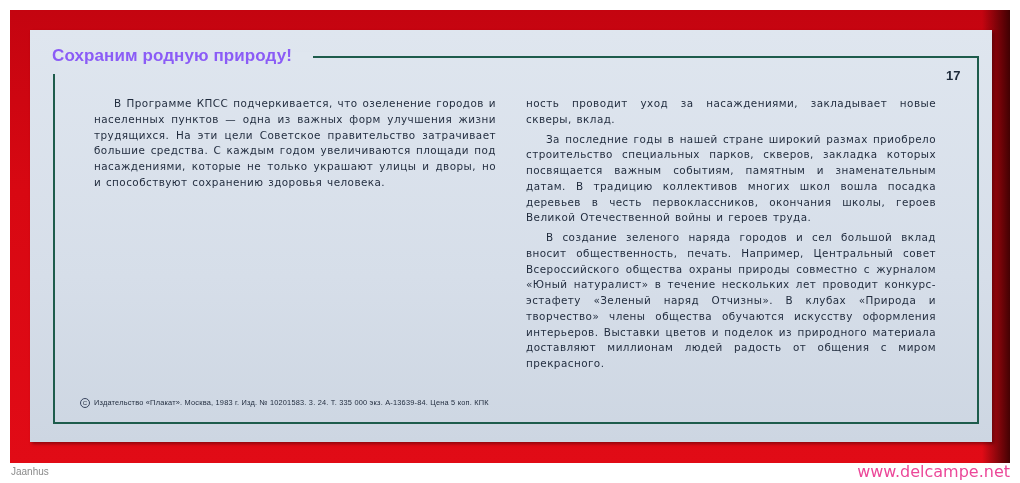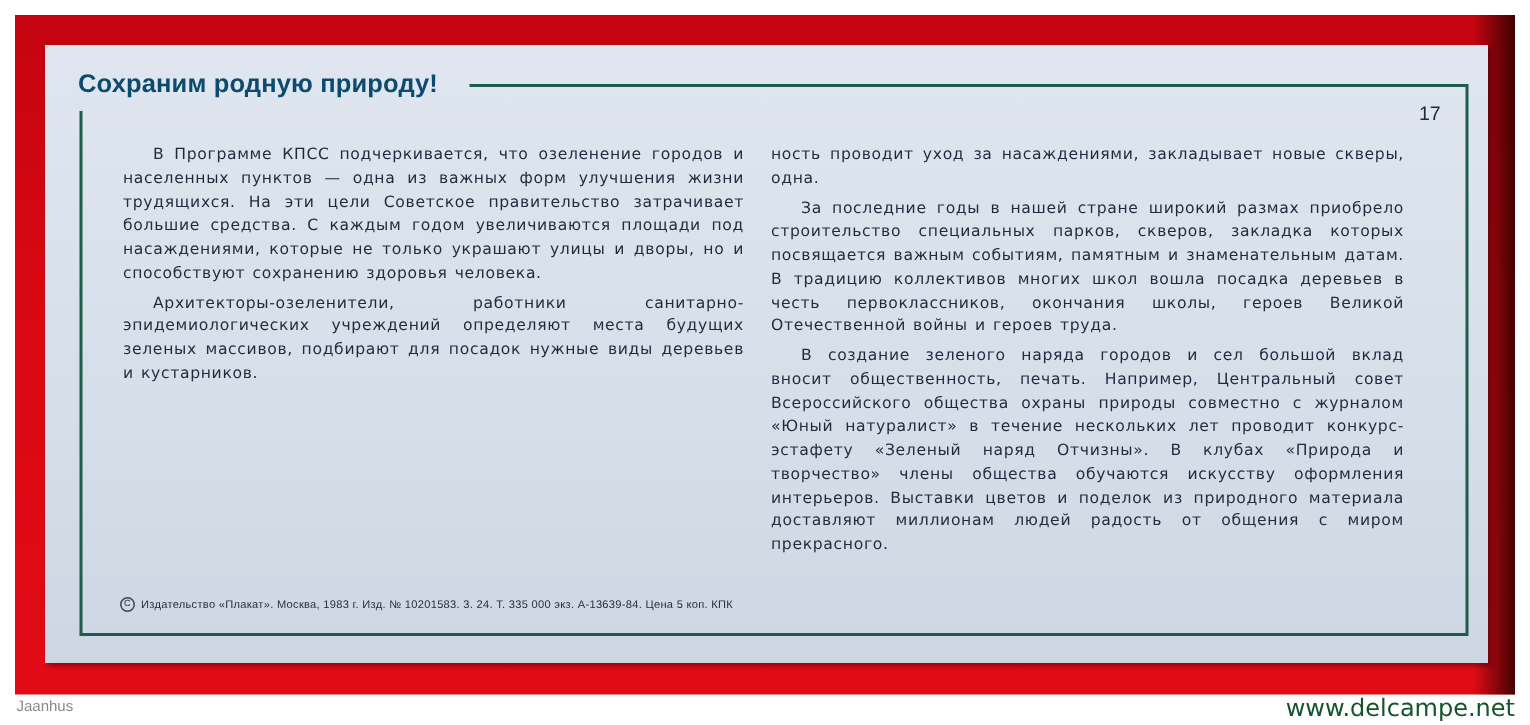--- a/index.html
+++ b/index.html
@@ -17,90 +17,89 @@
     background: linear-gradient(90deg, rgba(60,0,0,0.0), rgba(40,0,0,0.85));
   }
   .paper {
     position: absolute; left: 30px; top: 30px; width: 962px; height: 412px;
     background: linear-gradient(180deg, #dfe6ef 0%, #d6dee9 60%, #cdd6e2 100%);
     box-shadow: 2px 2px 3px rgba(0,0,0,0.35);
   }
   .title {
     position: absolute; left: 52px; top: 46px;
     font-family: "Liberation Sans", sans-serif; font-weight: bold;
-    font-size: 17px; color: #0c4a6e; letter-spacing: 0.1px;
+    font-size: 17px; color: #8b5cf6; letter-spacing: 0.1px;
   }
   .frame {
     position: absolute; left: 53px; top: 56px; width: 922px; height: 364px;
     border: 2px solid #1e5c4c; border-top: 2px solid #1e5c4c;
   }
   .frame-gap {
     position: absolute; left: 51px; top: 52px; width: 262px; height: 8px;
     background: #dfe6ef;
   }
   .frame-left-gap {
     position: absolute; left: 50px; top: 56px; width: 8px; height: 18px;
     background: #dde4ee;
   }
   .page-num {
     position: absolute; left: 946px; top: 68px;
-    font-family: "Liberation Sans", sans-serif; font-weight: normal;
+    font-family: "Liberation Sans", sans-serif; font-weight: bold;
     font-size: 13px; color: #1d2a3a;
   }
   .col {
     position: absolute; top: 96px;
     font-family: "DejaVu Sans", sans-serif;
     font-size: 10.4px; line-height: 15.75px; color: #1f2a3c;
     text-align: justify; letter-spacing: 0.45px; word-spacing: 1px;
   }
   .col-left { left: 82px; width: 414px; }
   .col-right { left: 514px; width: 422px; }
-  .col p { margin: 0 0 4px 0; text-indent: 20px; }
+  .col p { margin: 0 0 4px 12px; text-indent: 20px; }
   .col p.cont { text-indent: 0; }
   .imprint {
     position: absolute; left: 80px; top: 398px;
     font-family: "Liberation Sans", sans-serif; font-size: 7.4px; color: #1f2a3c;
     letter-spacing: 0.2px;
   }
   .imprint .copy {
     display: inline-block; width: 8px; height: 8px; line-height: 8px; border-radius: 50%;
     border: 1px solid #3a4660; text-align: center; font-size: 6px; margin-right: 4px;
     vertical-align: middle;
   }
   .seller {
     position: absolute; left: 11px; top: 466px;
     font-family: "Liberation Sans", sans-serif; font-size: 10px; color: #8a8a8a;
   }
   .watermark {
     position: absolute; right: 10px; top: 462px;
-    font-family: "DejaVu Sans", sans-serif; font-size: 16px; color: #14532d;
+    font-family: "DejaVu Sans", sans-serif; font-size: 16px; color: #ec4899;
   }
 </style>
 </head>
 <body>
 
 <div class="red-bg"></div>
 
 <div class="paper"></div>
 
 <div class="frame"></div>
 <div class="frame-gap"></div>
 <div class="frame-left-gap"></div>
 
 <div class="title">Сохраним родную природу!</div>
 
 <div class="page-num">17</div>
 
 <div class="col col-left">
   <p>В Программе КПСС подчеркивается, что озеленение городов и населенных пунктов — одна из важных форм улучшения жизни трудящихся. На эти цели Советское правительство затрачивает большие средства. С каждым годом увеличиваются площади под насаждениями, которые не только украшают улицы и дворы, но и способствуют сохранению здоровья человека.</p>
-  <p>Архитекторы-озеленители, работники санитарно-эпидемиологических учреждений определяют места будущих зеленых массивов, подбирают для посадок нужные виды деревьев и кустарников.</p>
 </div>
 
 <div class="col col-right">
-  <p class="cont">ность проводит уход за насаждениями, закладывает новые скверы, одна.</p>
+  <p class="cont">ность проводит уход за насаждениями, закладывает новые скверы, вклад.</p>
   <p>За последние годы в нашей стране широкий размах приобрело строительство специальных парков, скверов, закладка которых посвящается важным событиям, памятным и знаменательным датам. В традицию коллективов многих школ вошла посадка деревьев в честь первоклассников, окончания школы, героев Великой Отечественной войны и героев труда.</p>
   <p>В создание зеленого наряда городов и сел большой вклад вносит общественность, печать. Например, Центральный совет Всероссийского общества охраны природы совместно с журналом «Юный натуралист» в течение нескольких лет проводит конкурс-эстафету «Зеленый наряд Отчизны». В клубах «Природа и творчество» члены общества обучаются искусству оформления интерьеров. Выставки цветов и поделок из природного материала доставляют миллионам людей радость от общения с миром прекрасного.</p>
 </div>
 
 <div class="imprint">
   <span class="copy">C</span><span>Издательство «Плакат». Москва, 1983 г. Изд. № 10201583. 3. 24. Т. 335 000 экз. А-13639-84. Цена 5 коп. КПК</span>
 </div>
 
 <div class="seller">Jaanhus</div>
 <div class="watermark">www.delcampe.net</div>

